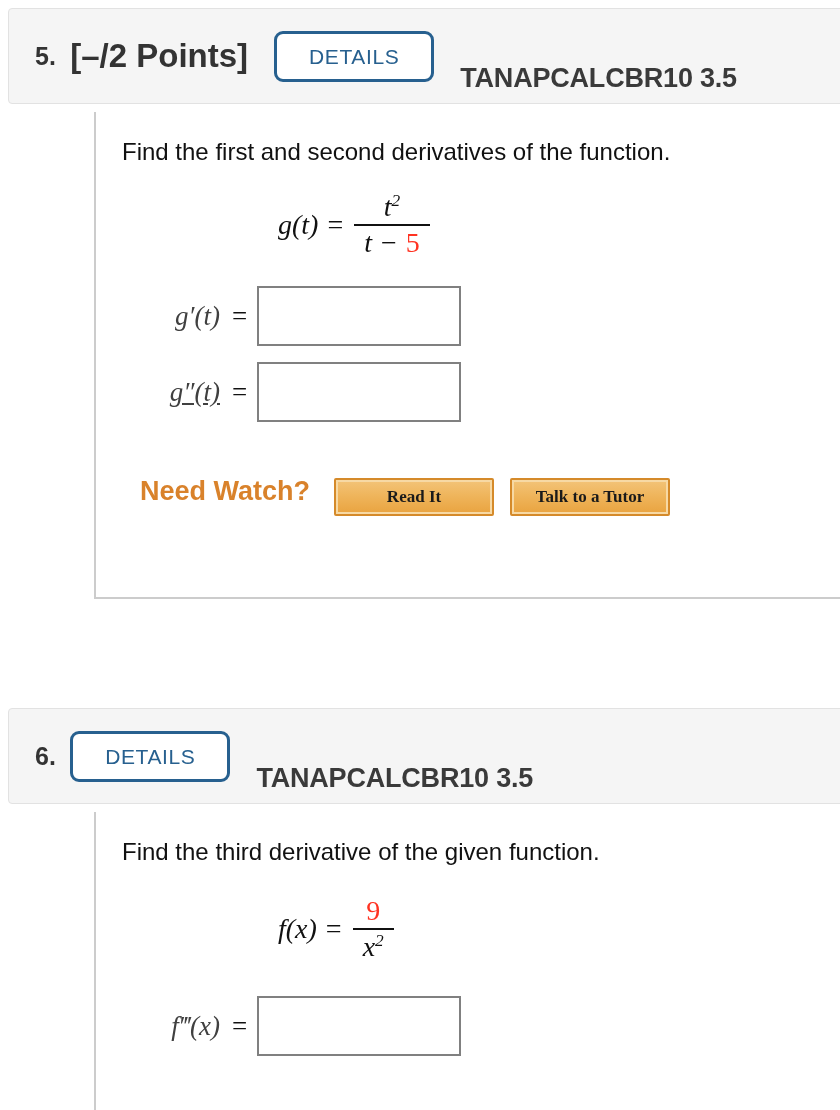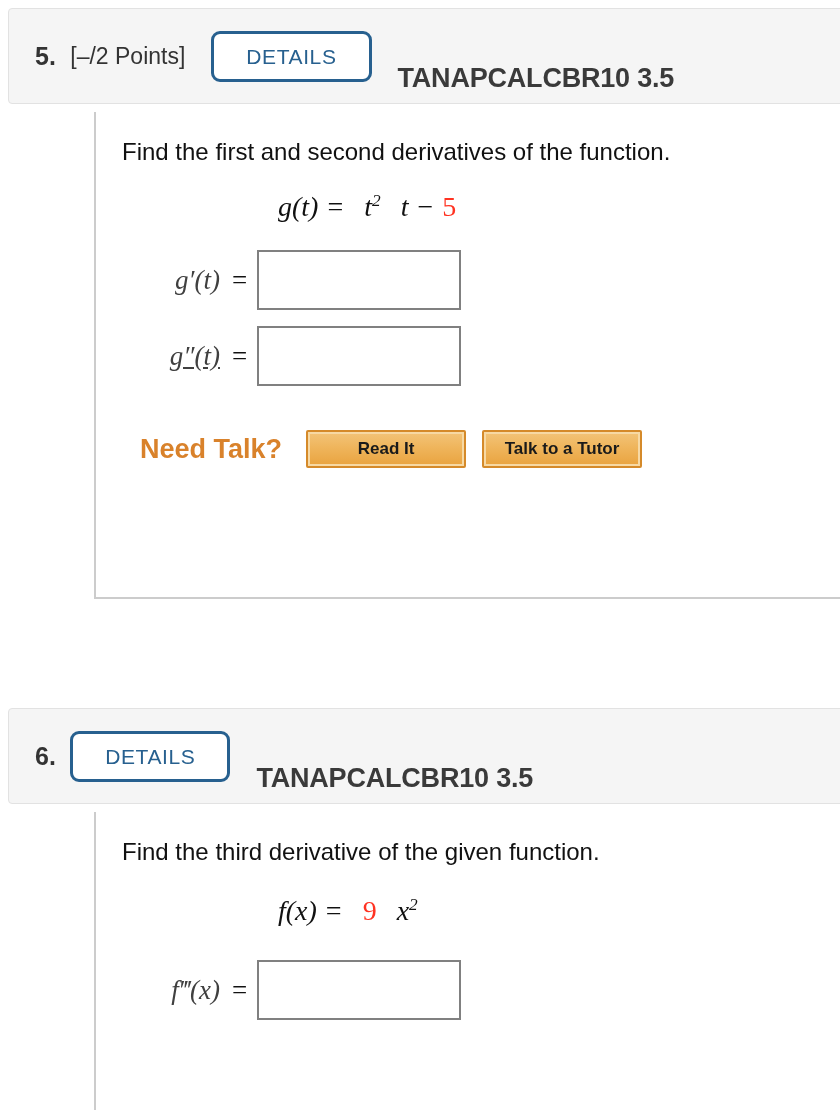--- a/index.html
+++ b/index.html
@@ -39,22 +39,22 @@
 
   .prob-num {
     font-size: 25px;
     font-weight: bold;
     color: #333333;
     letter-spacing: 0.2px;
     margin-right: 14px;
     white-space: nowrap;
   }
   .prob-points {
-    font-size: 23px;
-    font-weight: normal;
+    font-size: 33px;
+    font-weight: bold;
     color: #333333;
     white-space: nowrap;
     margin-right: 26px;
   }
 
   .details-btn {
     box-sizing: border-box;
     border: 3px solid #27608f;
     border-radius: 9px;
     background: #ffffff;
@@ -107,21 +107,21 @@
     font-size: 28px;
     color: #111111;
   }
   .mi { font-style: italic; }
   .mo {
     font-style: normal;
     margin: 0 9px;
   }
   .fraction {
     display: inline-flex;
-    flex-direction: row;
+    flex-direction: column;
     align-items: center;
     vertical-align: middle;
     margin: 0 2px;
   }
   .fr-num, .fr-den {
     padding: 1px 10px;
     white-space: nowrap;
     line-height: 1.15;
   }
   .fr-bar {
@@ -187,26 +187,27 @@
     min-width: 160px;
     padding: 0 14px;
     margin-right: 16px;
     border: 2px solid #d58a2a;
     border-radius: 2px;
     background: linear-gradient(to bottom, #f3c479 0%, #efb55c 45%, #e9a33f 100%);
     box-shadow: inset 0 0 0 2px #f7d9a4;
     color: #1a1a1a;
     font-size: 17px;
     font-weight: bold;
-    font-family: Liberation Sans, sans-serif;
+    font-family: Liberation Serif, serif;
     white-space: nowrap;
     cursor: pointer;
     display: flex;
     align-items: center;
     justify-content: center;
+    margin-top: 12px;
   }
 </style>
 </head>
 <body>
 
 <div class="page">
 
   <div class="problem-header" style="top:8px;">
     <span class="prob-num">5.</span>
     <span class="prob-points">[–/2 Points]</span>
@@ -234,21 +235,21 @@
       <input class="answer-box" type="text" placeholder="" style="">
     </div>
 
     <div class="answer-row" style="margin-top:16px; padding-left:34px;">
       <span class="answer-label" style="width:90px;text-decoration:underline;">g″(t)</span>
       <span class="answer-eq">=</span>
       <input class="answer-box" type="text" placeholder="" style="">
     </div>
 
     <div class="needhelp-row" style="margin-top:44px;">
-      <span class="needhelp-label">Need Talk?</span>
+      <span class="needhelp-label">Need Watch?</span>
       <button class="help-btn">Read It</button>
       <button class="help-btn">Talk to a Tutor</button>
     </div>
 
   </div>
 
   <div class="problem-header" style="top:708px;">
     <span class="prob-num">6.</span>
     <button class="details-btn">DETAILS</button>
     <span class="prob-ref">TANAPCALCBR10 3.5</span>

